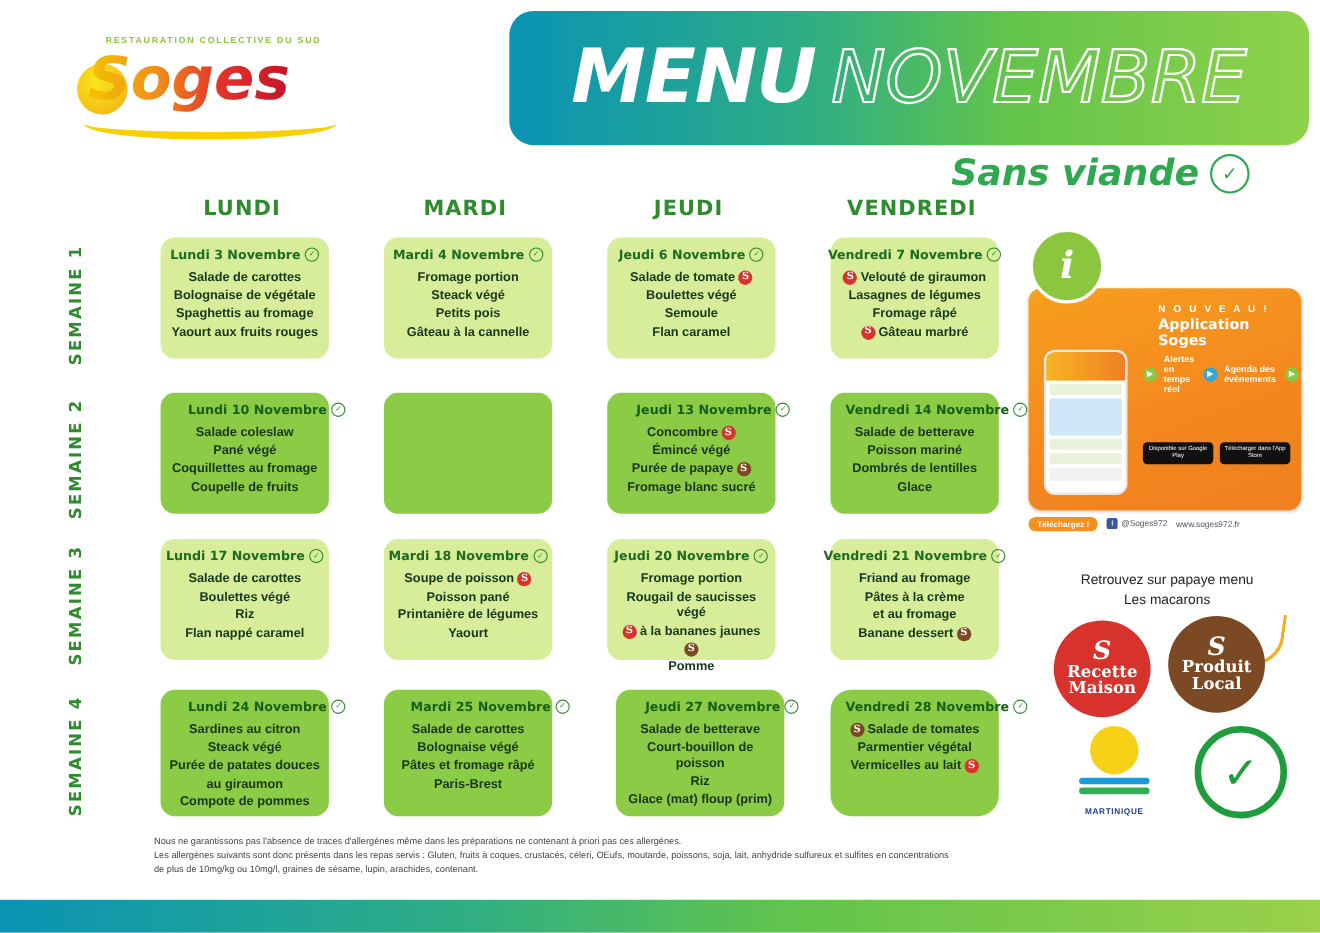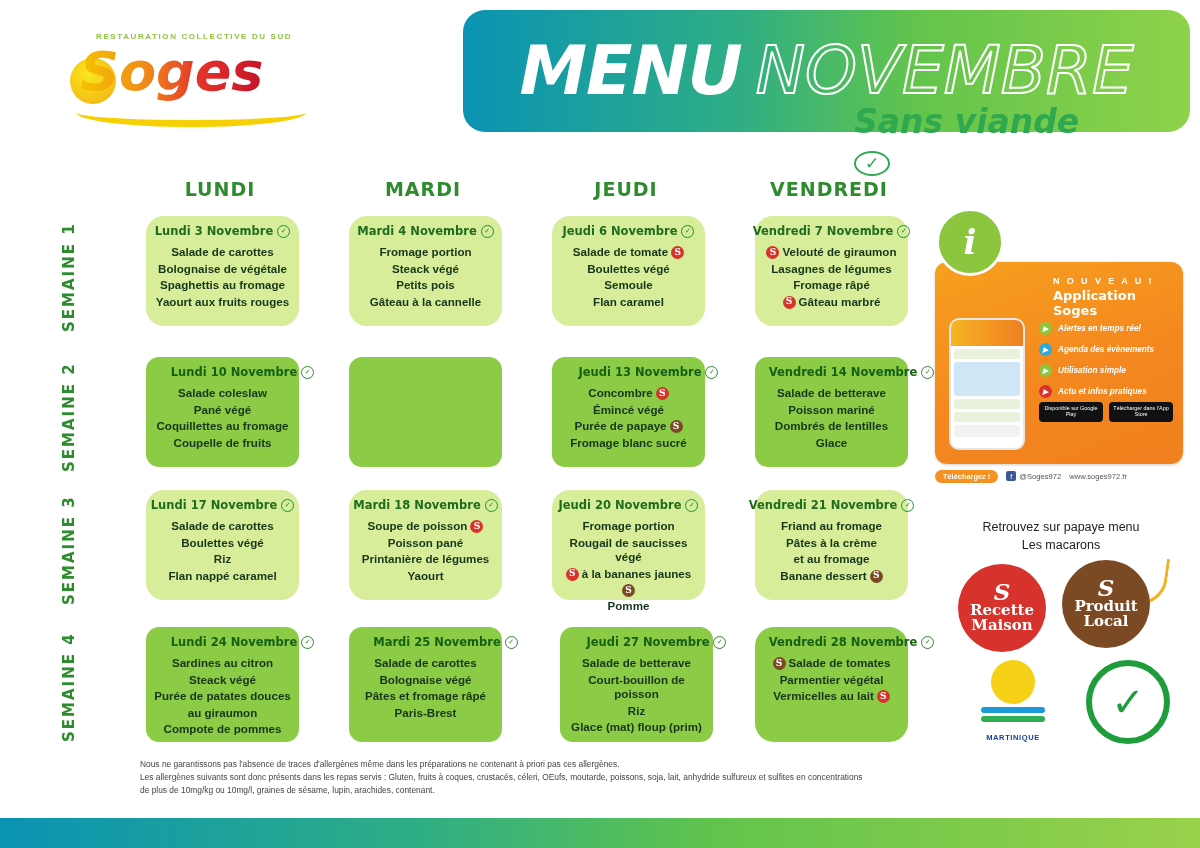--- a/index.html
+++ b/index.html
@@ -47,22 +47,22 @@
     position:absolute;left:12px;top:26px;width:46px;height:46px;border-radius:50%;
     background:radial-gradient(circle at 40% 35%, #f8e71c 0%, #f5c518 60%, #f0a81b 100%);
     z-index:-1;
   }
   .logo-swoosh{
     position:absolute;left:18px;top:66px;width:230px;height:22px;
     border-bottom:7px solid #f6d000;border-radius:0 0 60% 60%;
   }
   
   .sansviande{
-    position:absolute;left:854px;top:132px;width:300px;height:44px;
-    display:flex;align-items:flex-start;justify-content:flex-end;gap:10px;flex-direction:column;
+    position:absolute;left:836px;top:132px;width:300px;height:44px;
+    display:flex;align-items:flex-end;justify-content:flex-end;gap:10px;
   }
   .sansviande-txt{
     font-family:"DejaVu Sans", sans-serif;
     font-style:italic;font-weight:bold;font-size:33px;color:#2fa84f;
   }
   .leaf-badge{
     width:32px;height:32px;border-radius:50%;border:2.5px solid #2fa84f;
     display:flex;align-items:center;justify-content:center;color:#2fa84f;font-size:17px;
   }
   
@@ -79,21 +79,21 @@
     writing-mode:vertical-rl;transform:rotate(180deg);
     text-align:center;
   }
   
   .cell{
     position:absolute;width:153px;border-radius:13px;
     display:flex;flex-direction:column;align-items:center;
     padding:8px 6px 10px;box-sizing:border-box;
     text-align:center;
   }
-  .cell.light{background:#d7ed9a;border-radius:18px;}
+  .cell.light{background:#d7ed9a;}
   .cell.dark{background:#8ccb46;}
   .cell-date{
     font-family:"DejaVu Sans", sans-serif;
     font-weight:bold;font-size:11.5px;color:#1f6b1f;margin-bottom:7px;
     display:flex;align-items:center;gap:4px;justify-content:center;white-space:nowrap;
   }
   .cell.dark .cell-date{color:#156015;padding-left:40px;}
   .cell-lines{display:flex;flex-direction:column;gap:2px;width:100%;}
   .cell-line{
     font-size:11.6px;color:#17361a;font-weight:bold;line-height:1.26;
@@ -138,21 +138,21 @@
   .phone{
     position:absolute;left:14px;top:56px;width:72px;height:128px;border-radius:10px;
     background:#ffffff;border:2px solid #e7e7e7;overflow:hidden;
   }
   .phone-top{height:26px;background:linear-gradient(90deg,#f6b422,#ef7f22);}
   .phone-body{padding:3px;display:flex;flex-direction:column;gap:3px;}
   .ph-row{height:10px;background:#e9f3dc;border-radius:2px;}
   .ph-big{height:34px;background:#cfe6f6;border-radius:3px;}
   .ph-bot{height:12px;background:#f2f2f2;border-radius:2px;}
   .feat{
-    position:absolute;left:104px;top:60px;width:136px;display:flex;flex-direction:column;gap:8px;font-style:italic;
+    position:absolute;left:104px;top:60px;width:136px;display:flex;flex-direction:row;gap:8px;
   }
   .feat-row{display:flex;align-items:center;gap:6px;font-size:8.2px;color:#ffffff;font-weight:bold;}
   .feat-dot{width:13px;height:13px;border-radius:50%;display:flex;align-items:center;justify-content:center;
     font-size:7px;color:#fff;flex:none;}
   .stores{position:absolute;left:104px;top:140px;display:flex;gap:6px;}
   .store{width:60px;height:20px;border-radius:4px;background:#111;color:#fff;font-size:5.4px;
     display:flex;align-items:center;justify-content:center;text-align:center;line-height:1.1;padding:0 2px;}
   .promo-foot{
     position:absolute;left:935px;top:468px;width:248px;height:16px;
     display:flex;align-items:center;gap:8px;font-size:7.6px;color:#555;

